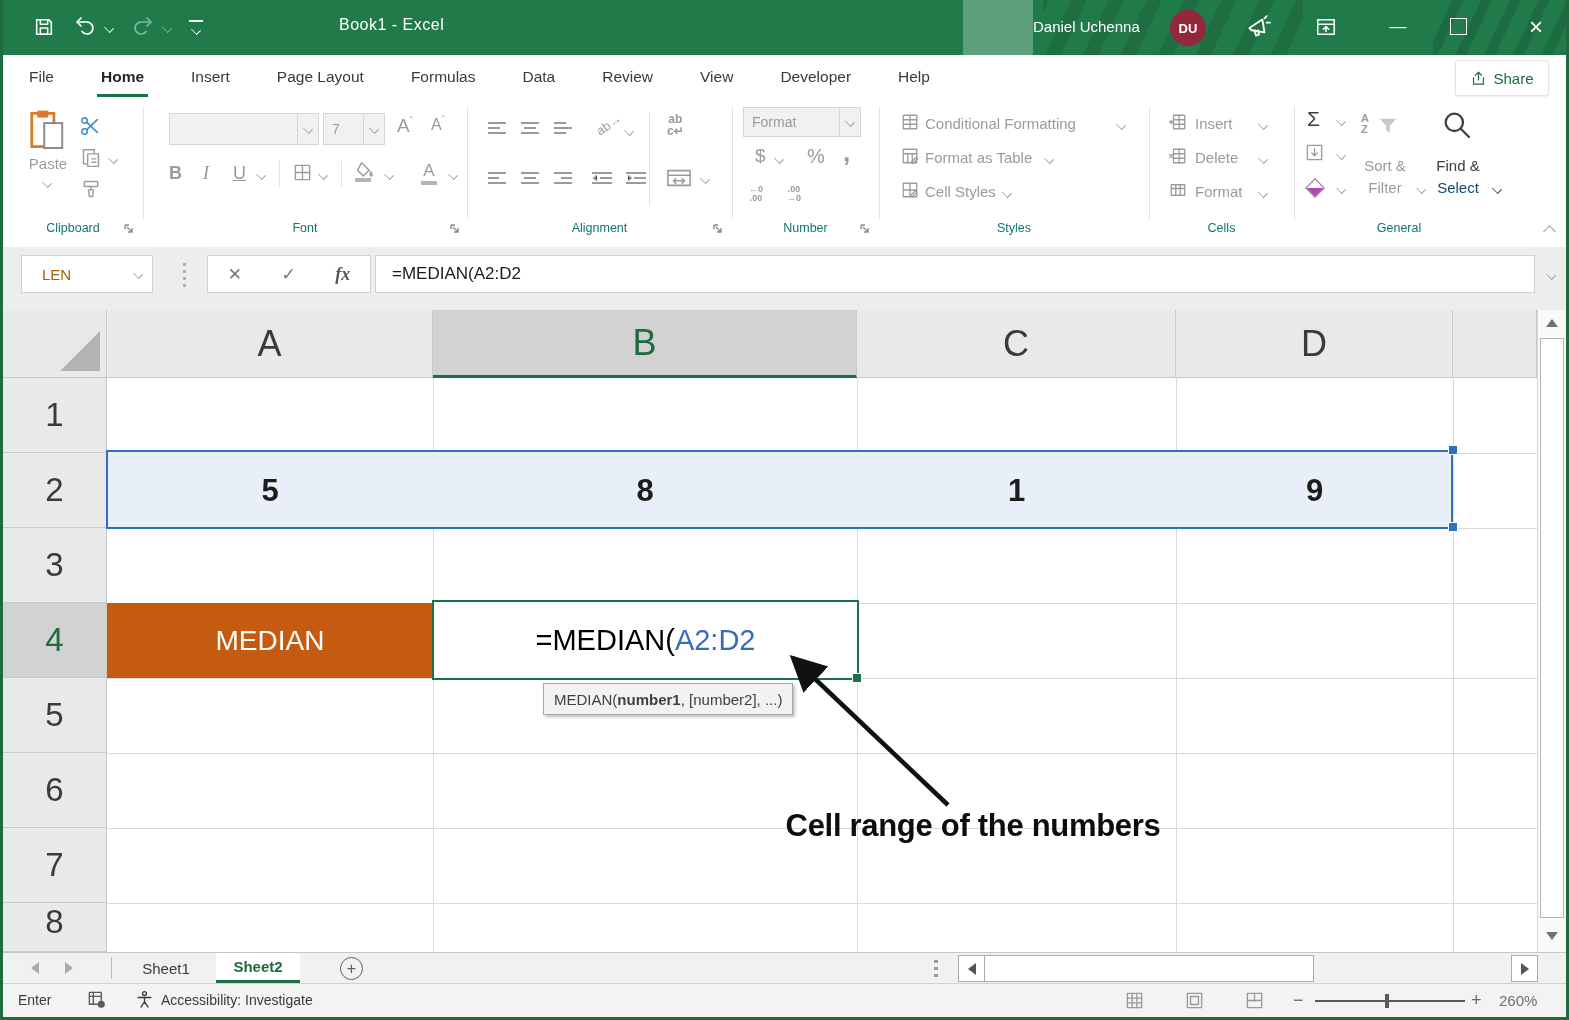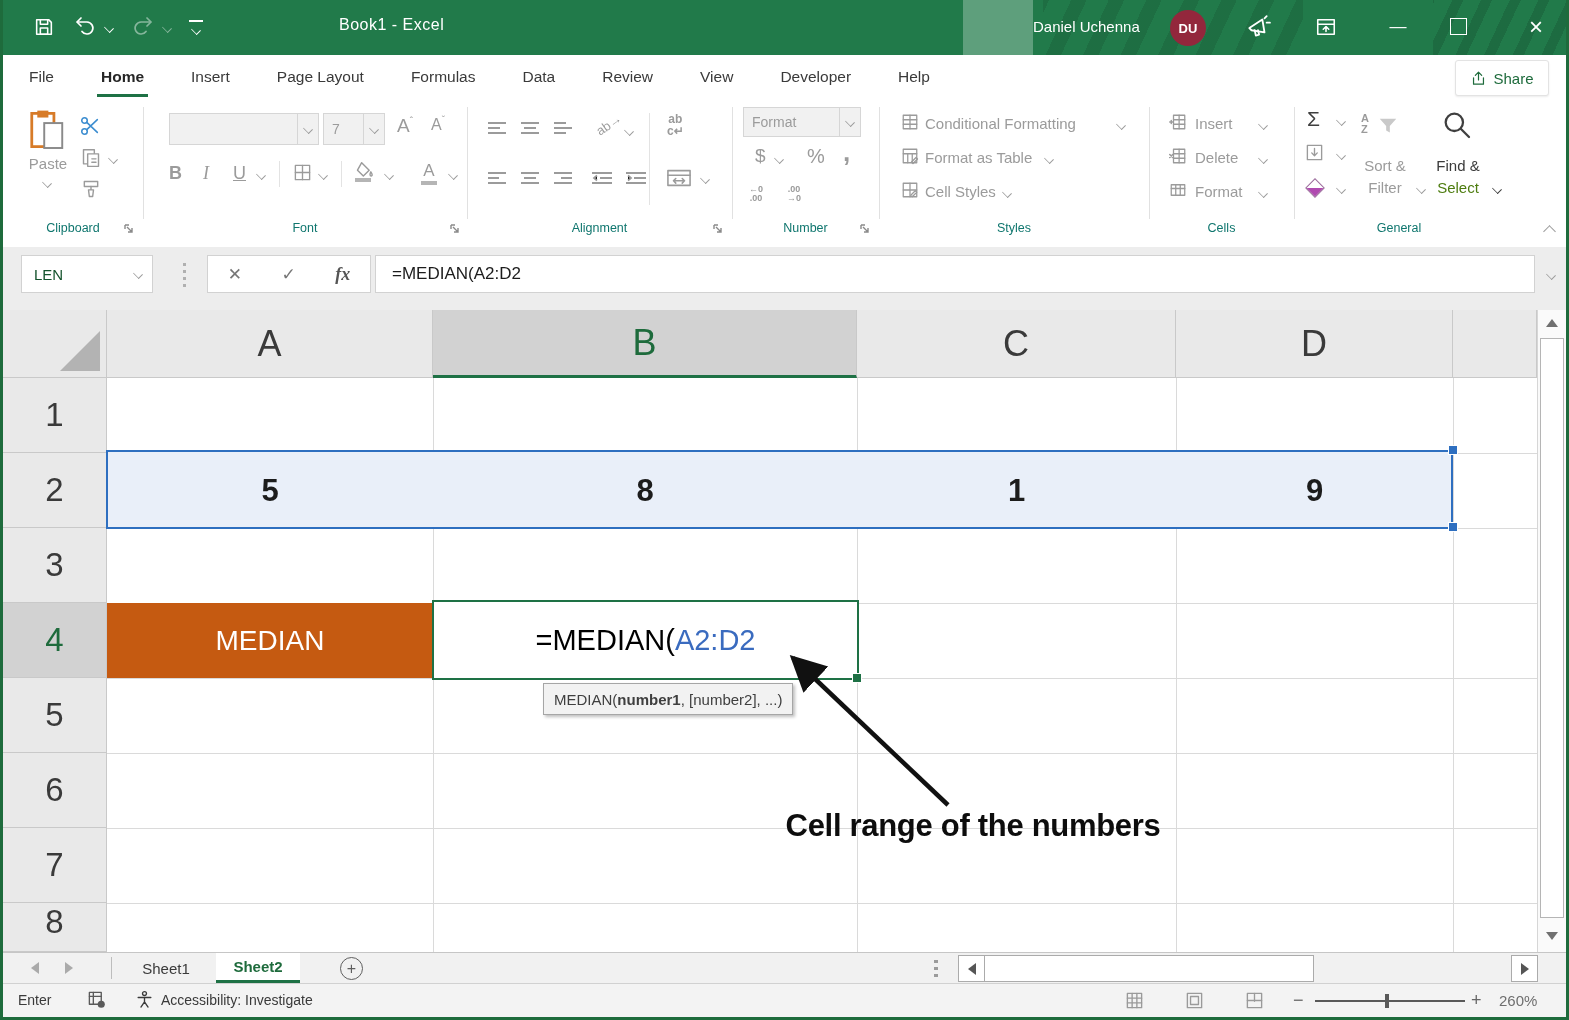--- a/index.html
+++ b/index.html
@@ -46,21 +46,21 @@
   .ricon{color:#9b9b9b;}
   .mini2{font-size:9px;line-height:9px;color:#9b9b9b;text-align:center;font-weight:bold;}
   .sicon{color:#9b9b9b;}
   .slabel{font-size:15px;color:#9b9b9b;white-space:nowrap;}
   .eraser{width:12px;height:12px;transform:rotate(45deg);background:linear-gradient(135deg,#fff 48%,#B04AB0 48%);border:1px solid #9b6b9b;}
 
   
   .fbar{left:0;top:247px;width:1563px;height:63px;background:#EDEDED;}
   .fbox{background:#fff;border:1px solid #D2D2D2;box-sizing:border-box;}
   .namebox{left:18px;top:8px;width:132px;height:38px;display:flex;align-items:center;}
-  .namebox .nv{flex:1;padding-left:12px;font-size:15px;color:#14532d;}
+  .namebox .nv{flex:1;padding-left:20px;font-size:15px;color:#a16207;}
   .fdots{left:180px;top:16px;width:3px;height:24px;background:repeating-linear-gradient(#B0B0B0 0 3px,transparent 3px 7px);}
   .fxbox{left:204px;top:8px;width:164px;height:38px;display:flex;align-items:center;justify-content:space-around;}
   .finput{left:372px;top:8px;width:1160px;height:38px;display:flex;align-items:center;}
   .finput span{padding-left:16px;font-size:17px;color:#1c1c1c;}
 
   
   .grid{left:0;top:310px;width:1563px;height:642px;background:#fff;}
   .hdr{background:#E9E9E9;border-right:1px solid #C9C9C9;border-bottom:1px solid #C9C9C9;box-sizing:border-box;display:flex;align-items:center;justify-content:center;color:#3a3a3a;}
   .colhdr{top:0;height:68px;font-size:36px;font-weight:400;}
   .rowhdr{left:0;width:104px;font-size:33px;}
@@ -401,21 +401,21 @@
     <div class="abs slabel" style="left:1346px;top:58px;width:72px;text-align:center">Sort &amp;</div>
     <div class="abs slabel" style="left:1346px;top:80px;width:72px;text-align:center">Filter</div>
     <i class="abs chev dim" style="left:1414px;top:86px"></i>
     <div class="abs" style="left:1438px;top:10px;color:#3f3f3f">
       <svg class="ic" width="32" height="32" viewBox="0 0 24 24">
           <circle cx="10" cy="10" r="6.5"></circle>
           <path d="M15 15l6 6"></path>
         </svg>
     </div>
     <div class="abs" style="left:1422px;top:58px;width:66px;text-align:center;font-size:15px;color:#3a3a3a">Find &amp;</div>
-    <div class="abs" style="left:1422px;top:80px;width:66px;text-align:center;font-size:15px;color:#4d7c0f">Select</div>
+    <div class="abs" style="left:1422px;top:80px;width:66px;text-align:center;font-size:15px;color:#0c4a6e">Select</div>
     <i class="abs chev" style="left:1490px;top:86px;color:#3a3a3a"></i>
     <div class="abs glabel" style="left:1291px;width:210px">General</div>
     <i class="abs chevup dim" style="left:1542px;top:128px"></i>
   </div>
 
   <div class="abs fbar">
     <div class="abs fbox namebox">
       <span class="nv">LEN</span>
       <i class="chev dim" style="margin-right:10px"></i>
     </div>

